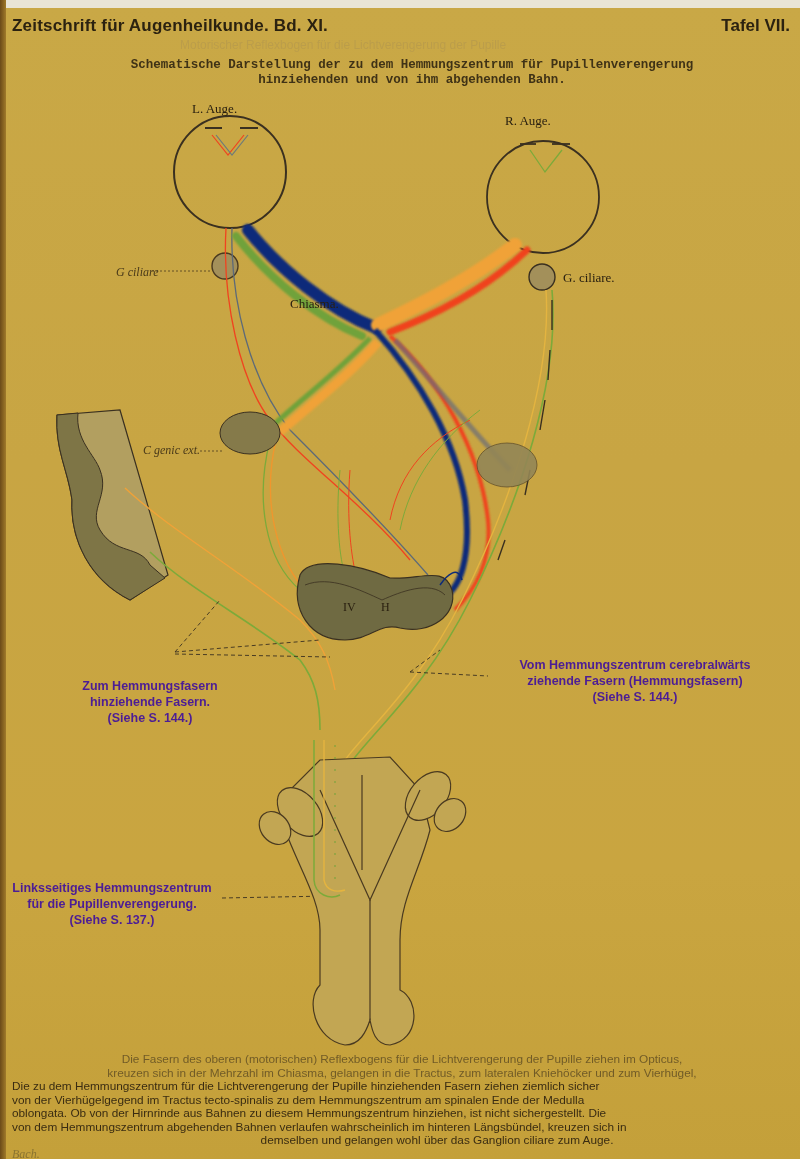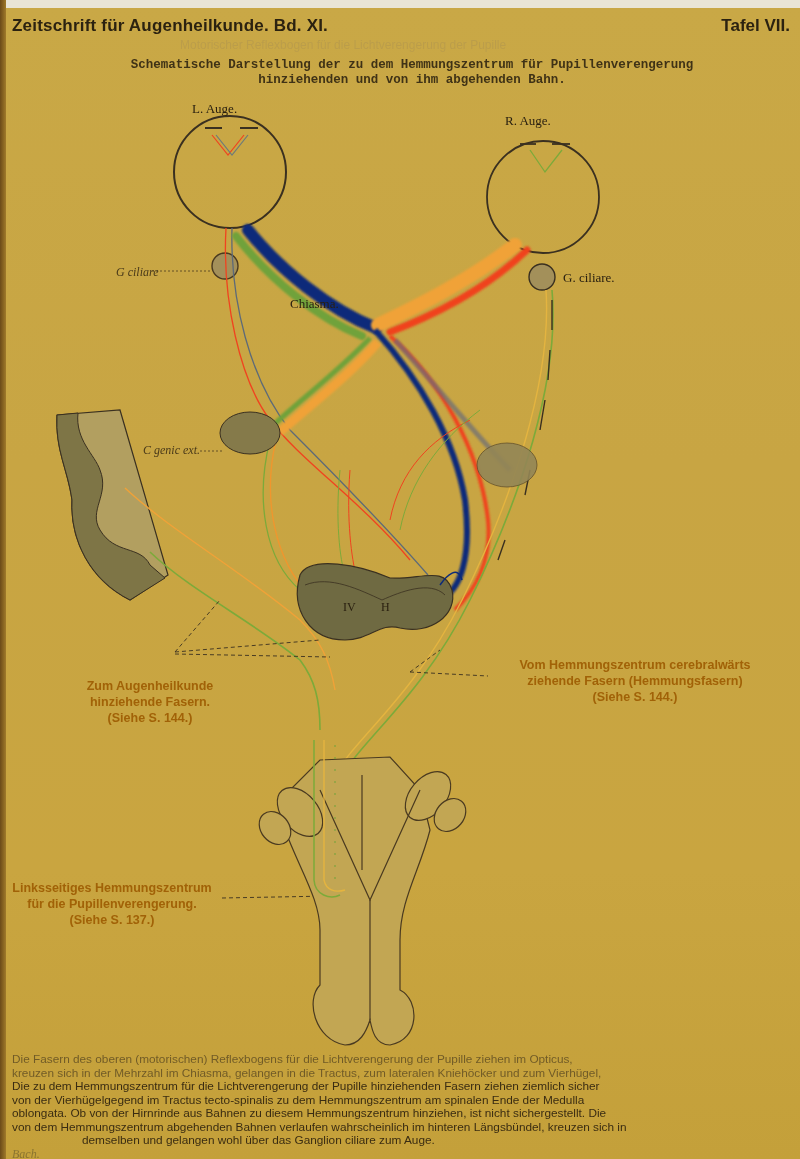--- a/index.html
+++ b/index.html
@@ -9,24 +9,24 @@
     font-family: "Liberation Serif", serif;
     color:#3a2c12;
   }
   .topband { position:absolute; left:0; top:0; width:800px; height:8px; background:#e9e5d6; }
   .leftedge { position:absolute; left:0; top:0; width:6px; height:1159px; background:linear-gradient(90deg,#6b4a18,#a07a2a); }
   .abs { position:absolute; }
   .journal { left:12px; top:16px; font-family:"Liberation Sans", sans-serif; font-size:17px; font-weight:bold; color:#2b2210; letter-spacing:0.2px; }
   .tafel { right:10px; top:16px; font-family:"Liberation Sans", sans-serif; font-size:17px; font-weight:bold; color:#2b2210;margin-left:19px; }
   .ghost { left:180px; top:38px; font-family:"Liberation Sans", sans-serif; font-size:12px; color:#b79a4c; opacity:0.75; }
   .subtitle { left:12px; width:800px; top:58px; text-align:center; font-family:Liberation Mono, monospace; font-size:12.5px; font-weight:bold; color:#3f3216; line-height:15px; }
-  .caption { font-family:"Liberation Sans", sans-serif; font-size:12.5px; font-weight:bold; color:#a16207; line-height:16px; text-align:center; }
+  .caption { font-family:"Liberation Sans", sans-serif; font-size:12.5px; font-weight:bold; color:#4c1d95; line-height:16px; text-align:center; }
   .para { left:12px; top:1053px; width:780px; font-family:"Liberation Sans", sans-serif; font-size:11.8px; color:#3a2c12; line-height:13.5px; }
-  .para .faded { color:#5c4a22; opacity:0.8; }
-  .para .last { display:block; text-align:left; padding-left:70px; }
+  .para .faded { color:#5c4a22; opacity:0.8;text-align:center; }
+  .para .last { display:block; text-align:center; padding-left:70px; }
   .sig { left:12px; top:1147px; font-style:italic; font-size:12px; color:#8a7430; }
   svg.diagram { position:absolute; left:0; top:0; }
 </style>
 </head>
 <body>
 
 <div class="topband"></div>
 <div class="leftedge"></div>
 
 <div class="abs journal">Zeitschrift für Augenheilkunde.  Bd. XI.</div>
@@ -131,21 +131,21 @@
 
   <text x="290" y="308" font-family="Liberation Serif, serif" font-size="13" fill="#2a2010">Chiasma.</text>
   <text x="192" y="113" font-family="Liberation Serif, serif" font-size="13" fill="#2a2010">L. Auge.</text>
   <text x="505" y="125" font-family="Liberation Serif, serif" font-size="13" fill="#2a2010">R. Auge.</text>
   <text x="563" y="282" font-family="Liberation Serif, serif" font-size="13" fill="#2a2010">G. ciliare.</text>
   <text x="116" y="276" font-family="Liberation Serif, serif" font-style="italic" font-size="12" fill="#4a3a1a">G ciliare</text>
   <text x="143" y="454" font-family="Liberation Serif, serif" font-style="italic" font-size="12" fill="#4a3a1a">C genic ext.</text>
 </svg>
 
 <div class="abs caption" style="left:55px; top:678px; width:190px;">
-  <div>Zum Augenheilkunde</div>
+  <div>Zum Hemmungsfasern</div>
   <div>hinziehende Fasern.</div>
   <div>(Siehe S. 144.)</div>
 </div>
 <div class="abs caption" style="left:490px; top:657px; width:290px;">
   <div>Vom Hemmungszentrum cerebralwärts</div>
   <div>ziehende Fasern (Hemmungsfasern)</div>
   <div>(Siehe S. 144.)</div>
 </div>
 <div class="abs caption" style="left:6px; top:880px; width:212px;">
   <div>Linksseitiges Hemmungszentrum</div>

